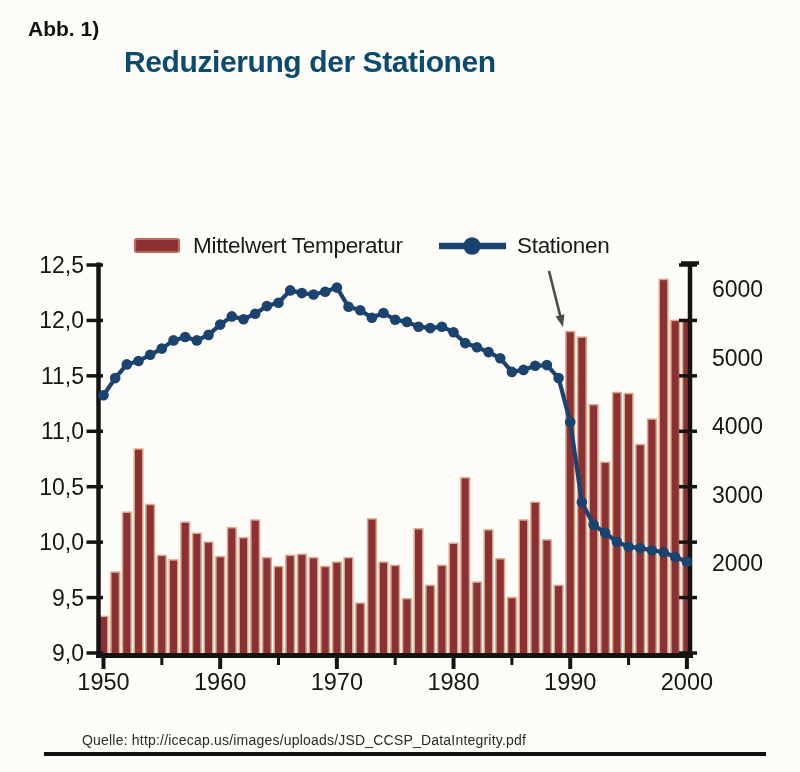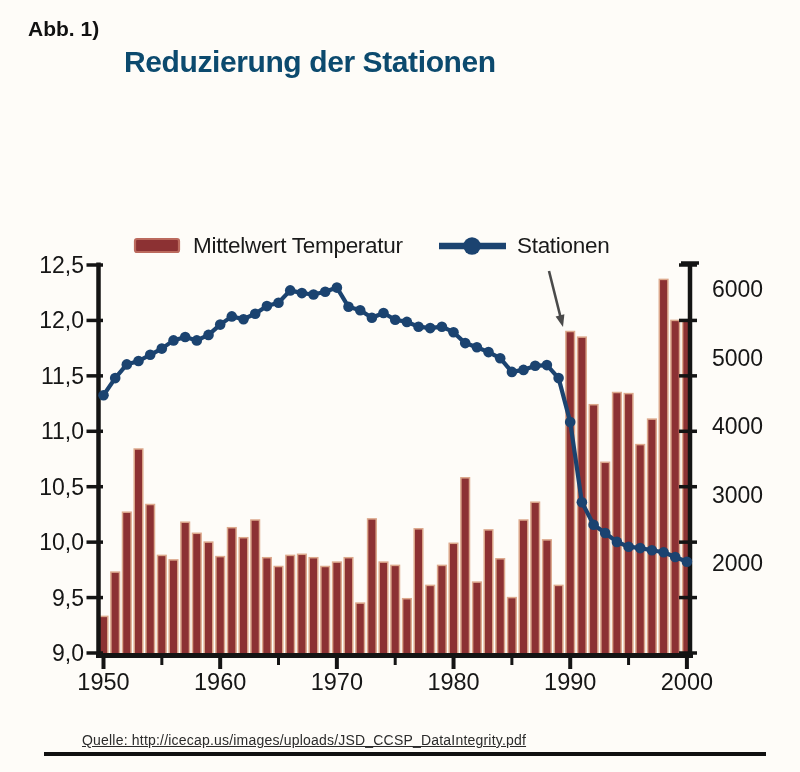--- a/index.html
+++ b/index.html
@@ -3,21 +3,21 @@
 <meta charset="utf-8">
 <style>
   html,body{margin:0;padding:0;}
   body{width:800px;height:772px;background:#FEFCF8;font-family:"Liberation Sans",sans-serif;overflow:hidden;}
   .page{position:relative;width:800px;height:772px;}
   .abb-label{position:absolute;left:28px;top:17px;font-size:21px;font-weight:bold;color:#111;white-space:nowrap;}
   .fig-title{position:absolute;left:124px;top:9px;font-size:30px;font-weight:bold;color:#0c4a6e;letter-spacing:-0.4px;white-space:nowrap;margin-top:36px;}
   .fig-caption{position:absolute;left:124px;top:56px;width:600px;font-size:21px;color:#2e2e2e;line-height:32px;}
   .fig-caption span{display:block;white-space:nowrap;letter-spacing:-0.2px;}
   .chart-wrap{position:absolute;left:0;top:0;width:800px;height:772px;}
-  .source-line{position:absolute;left:82px;top:732px;font-size:14px;color:#2b2b2b;letter-spacing:0.2px;white-space:nowrap;text-decoration:underline;}
+  .source-line{position:absolute;left:82px;top:732px;font-size:14px;color:#2b2b2b;letter-spacing:0.2px;white-space:nowrap;}
   .bottom-rule{position:absolute;left:44px;top:752px;width:722px;height:4px;background:#101010;}
   svg text{font-family:"Liberation Sans",sans-serif;}
 </style>
 </head>
 <body>
 
 <div class="page">
 
   <div class="abb-label">Abb. 1)</div>
   <div class="fig-title">Reduzierung der Stationen</div>

